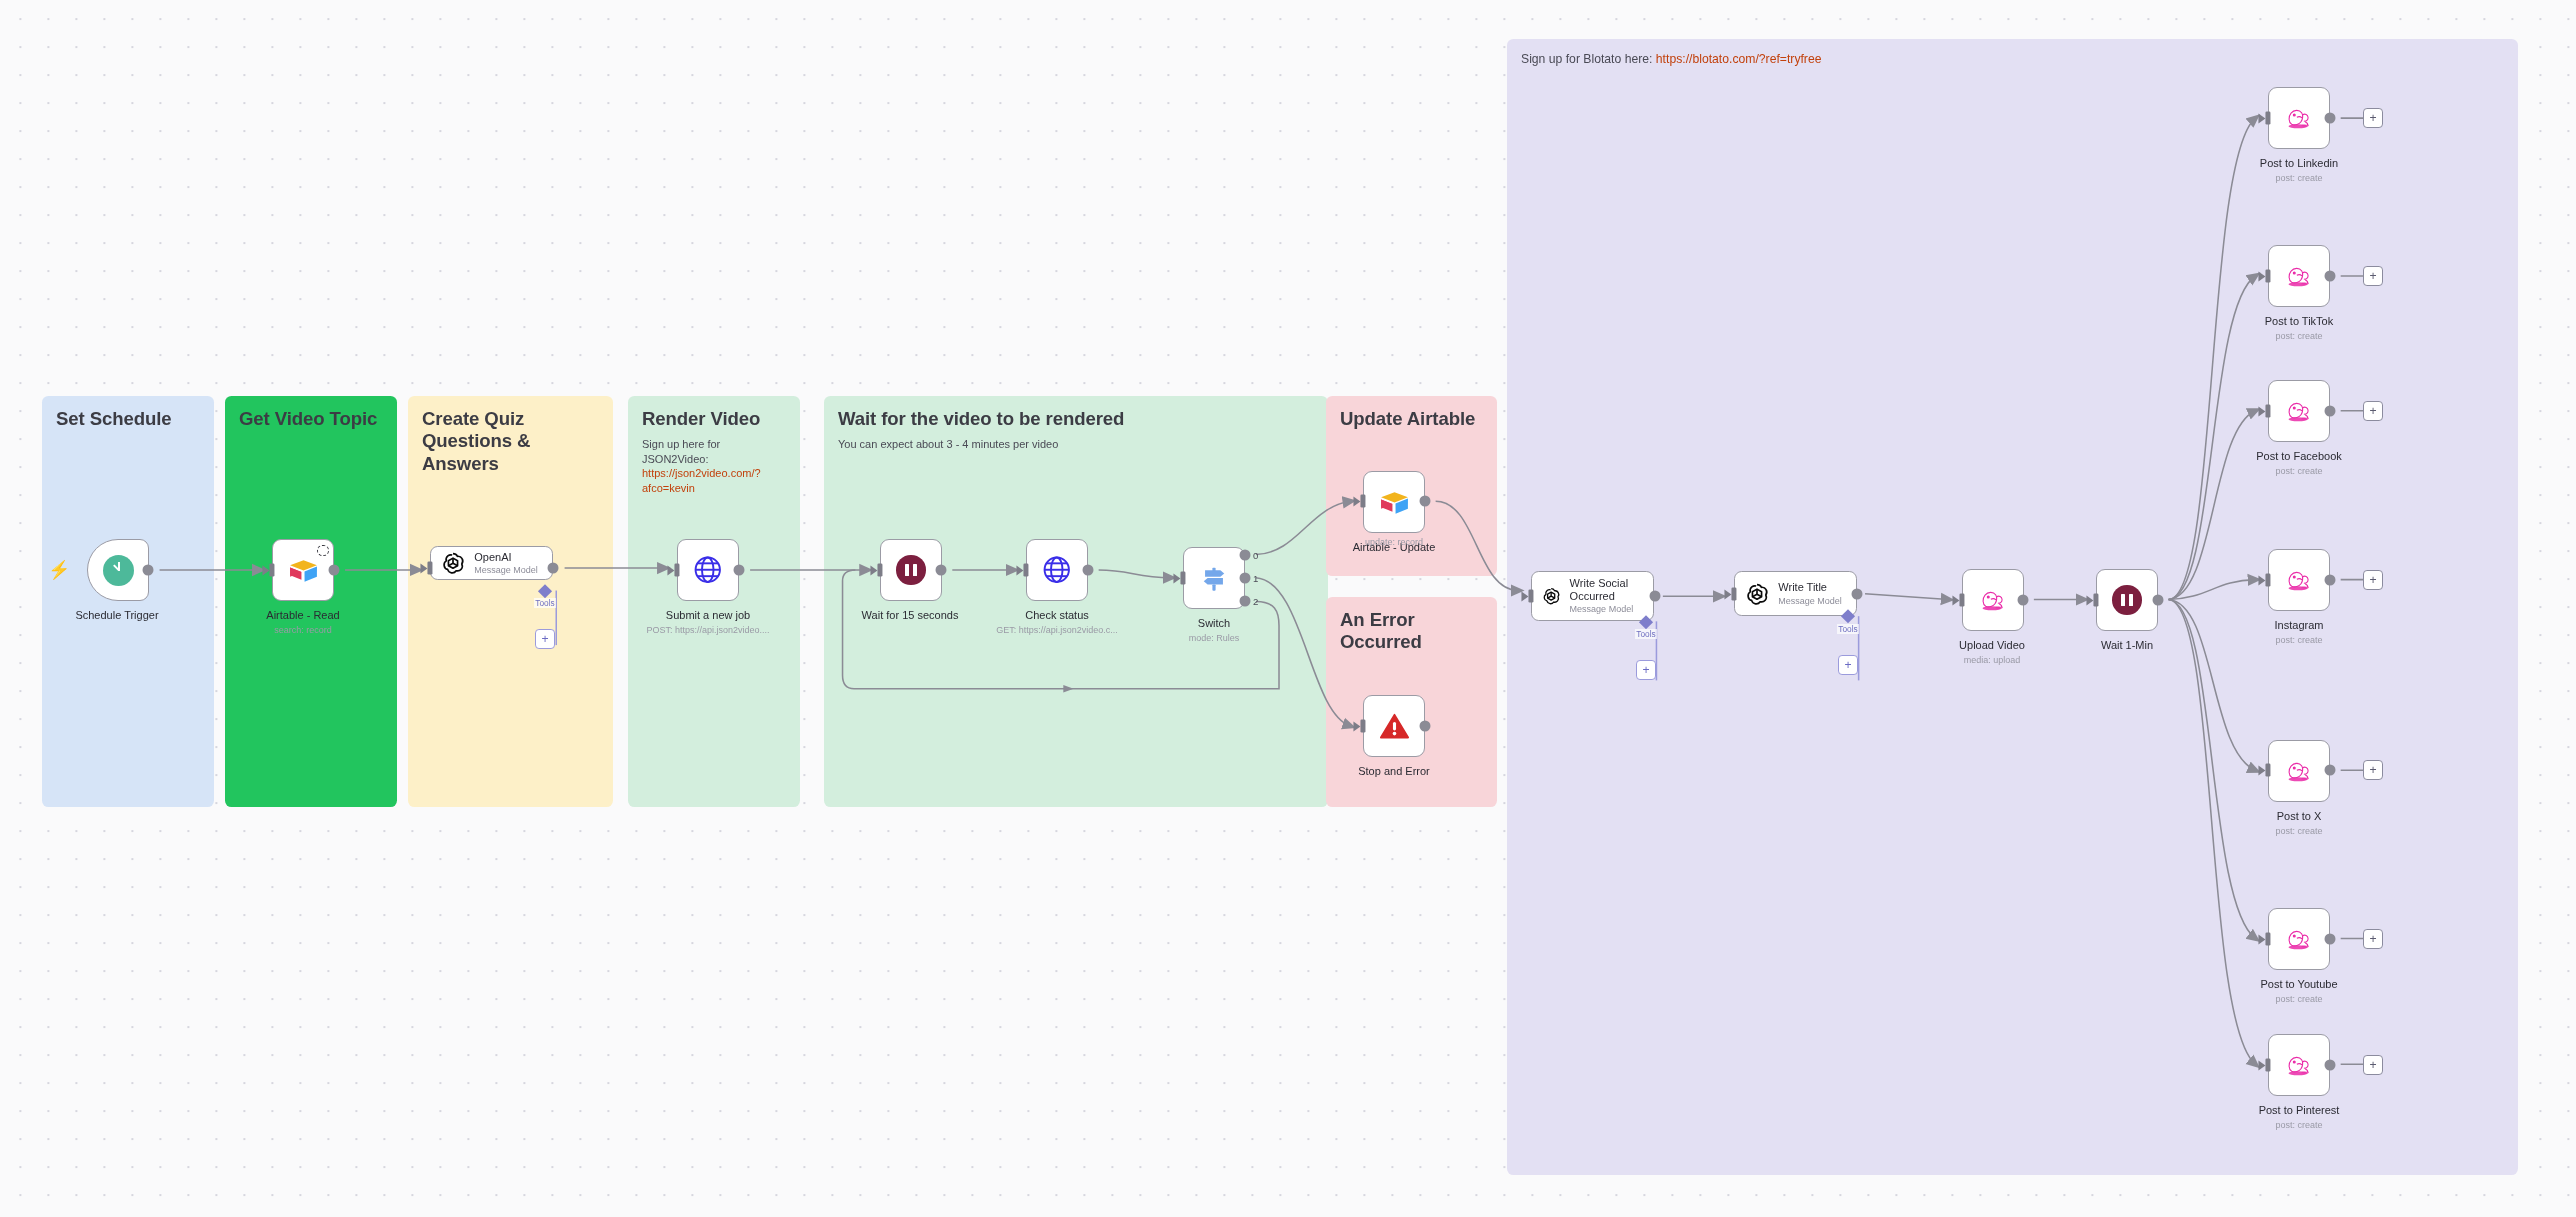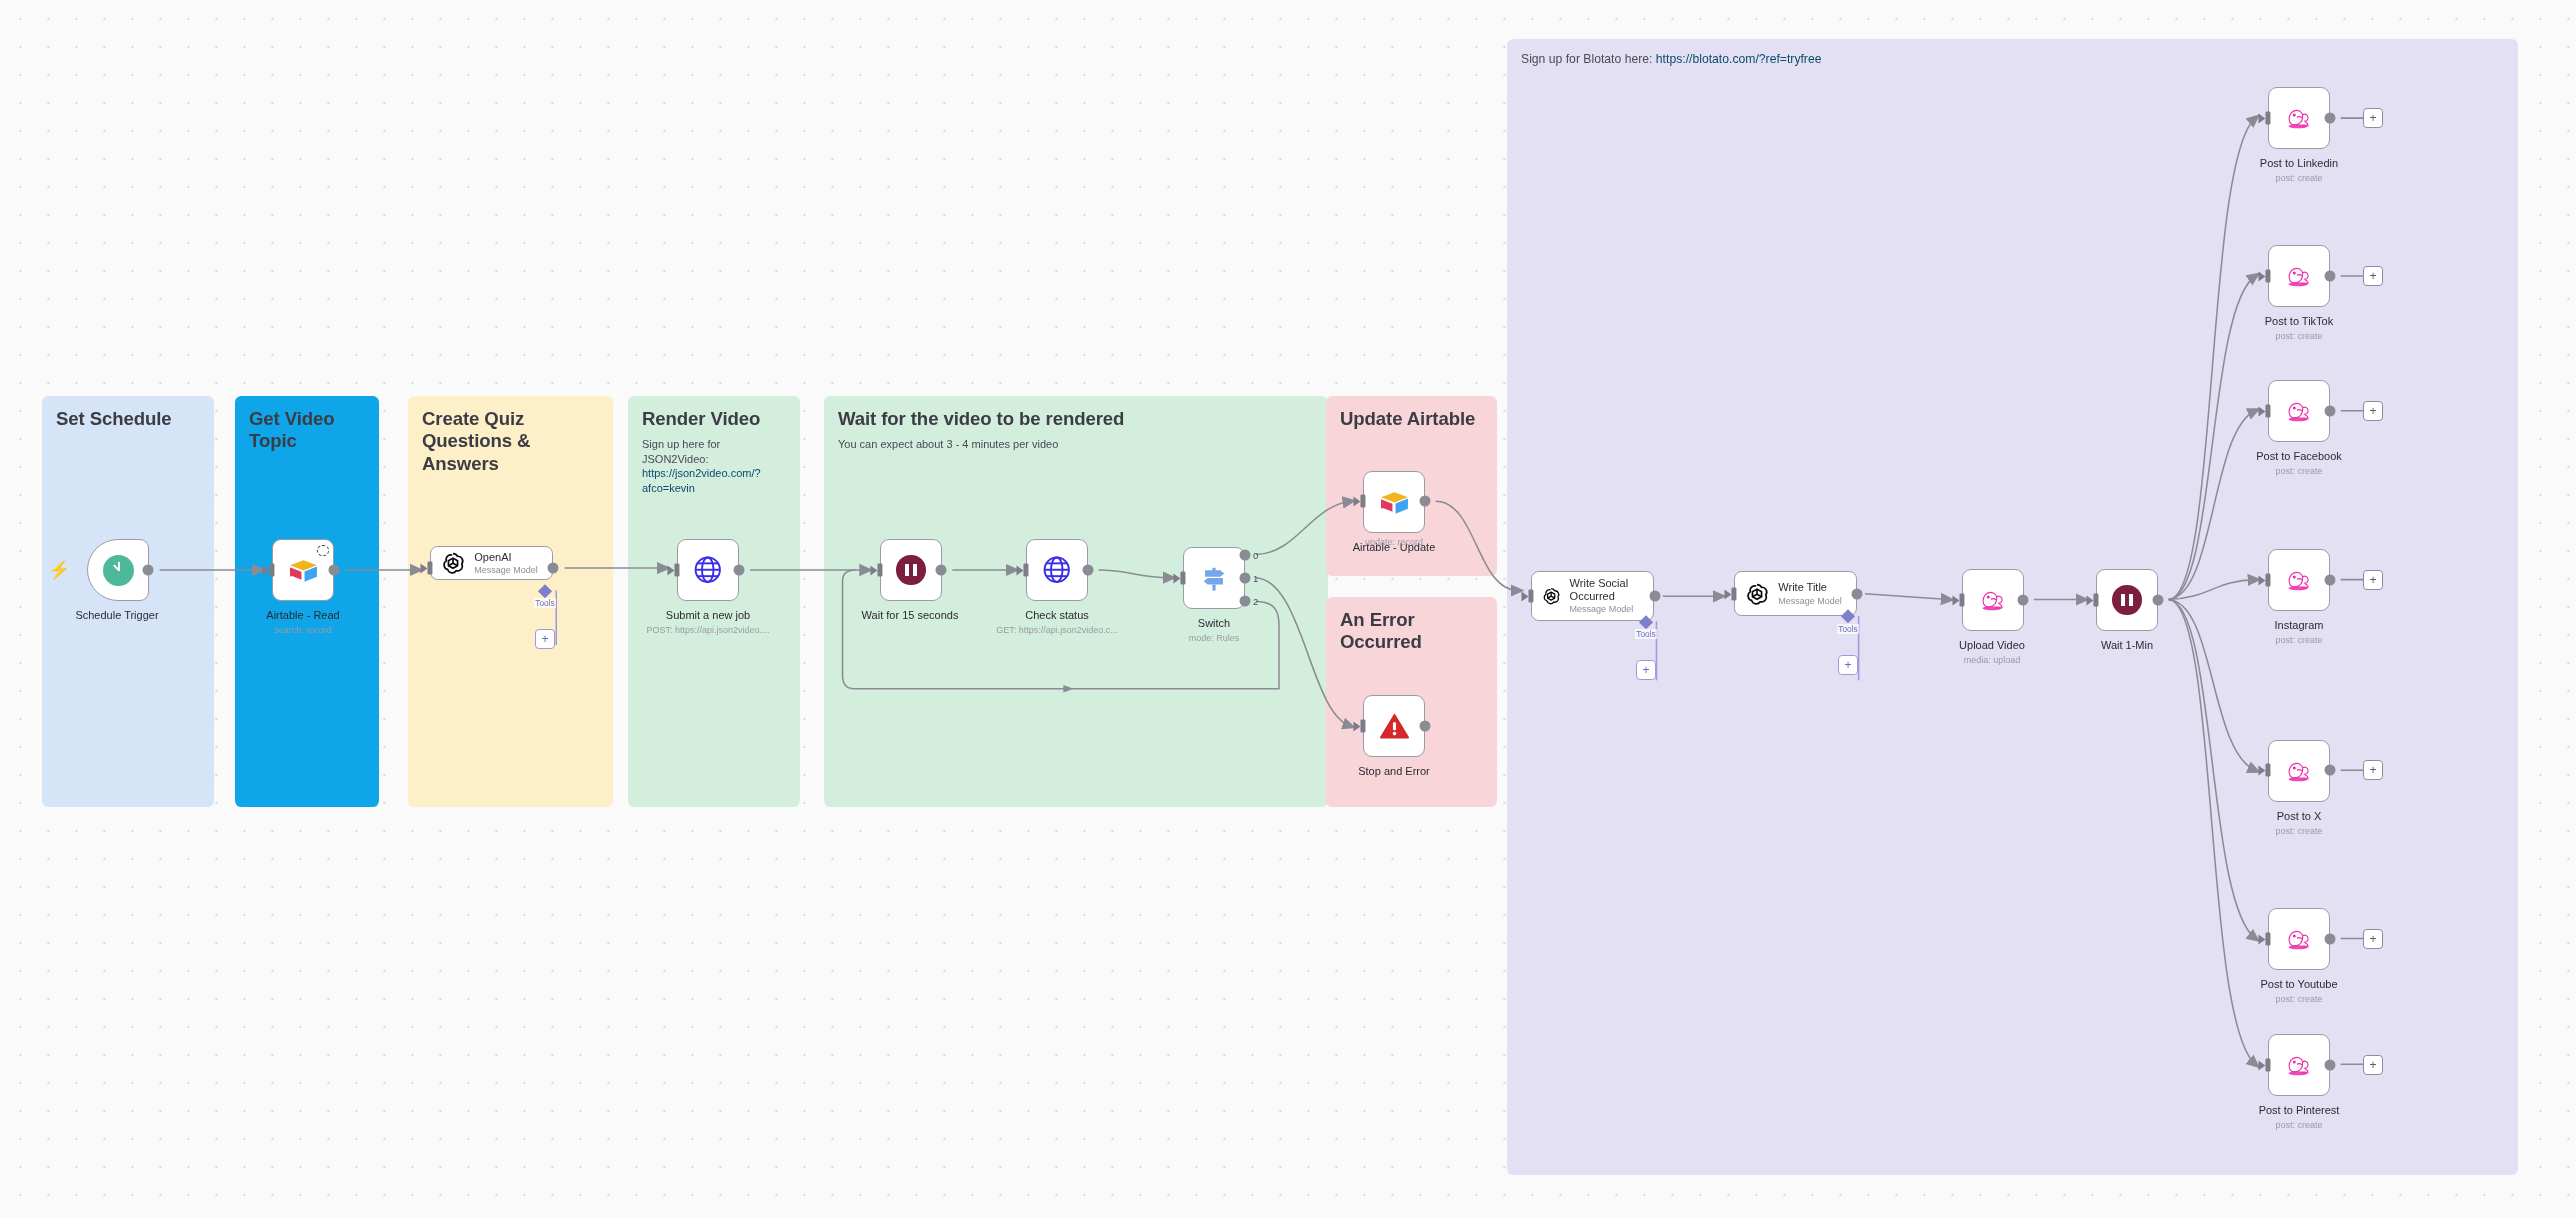--- a/index.html
+++ b/index.html
@@ -28,21 +28,21 @@
   }
   .sticky .st-title{
     font-size:18.6px;font-weight:bold;color:#3c3c44;
     line-height:1.22; letter-spacing:-0.1px;
     margin:0 0 6.4px 0;
   }
   .sticky .st-sub{
     font-size:11px;color:#4a4a55;line-height:1.35;margin:0;
     word-break:break-word;
   }
-  .sticky .st-link{color:#0c4a6e;}
+  .sticky .st-link{color:#c2410c;}
   .sticky.big .st-title{font-size:21px;}
   .sticky.big .st-sub{font-size:12.2px;}
 
   
   #edges{position:absolute;left:0;top:0;width:2576px;height:1217px;pointer-events:none;}
 
   
   .node{
     position:absolute;
     width:62px;height:62px;
@@ -111,21 +111,21 @@
 </style>
 </head>
 <body>
 
 <div id="canvas"></div>
 
 <div id="sticky-layer">
     <div class="sticky" style="left: 42px; top: 396px; width: 172px; height: 411px; background: rgb(214, 228, 247);">
       <div class="st-title">Set Schedule</div>
     </div>
-    <div class="sticky" style="left: 225px; top: 396px; width: 144px; height: 411px; background: #0ea5e9; margin-left: 10px;">
+    <div class="sticky" style="left: 225px; top: 396px; width: 172px; height: 411px; background: #22c55e;">
       <div class="st-title">Get Video Topic</div>
     </div>
     <div class="sticky" style="left: 408px; top: 396px; width: 205px; height: 411px; background: rgb(253, 240, 200);">
       <div class="st-title">Create Quiz Questions &amp; Answers</div>
     </div>
     <div class="sticky" style="left: 628px; top: 396px; width: 172px; height: 411px; background: rgb(211, 238, 221);">
       <div class="st-title">Render Video</div>
       <div class="st-sub"><span>Sign up here for JSON2Video:</span> <span class="st-link">https://json2video.com/?afco=kevin</span></div>
     </div>
     <div class="sticky" style="left: 824px; top: 396px; width: 504px; height: 411px; background: rgb(211, 238, 221);">

